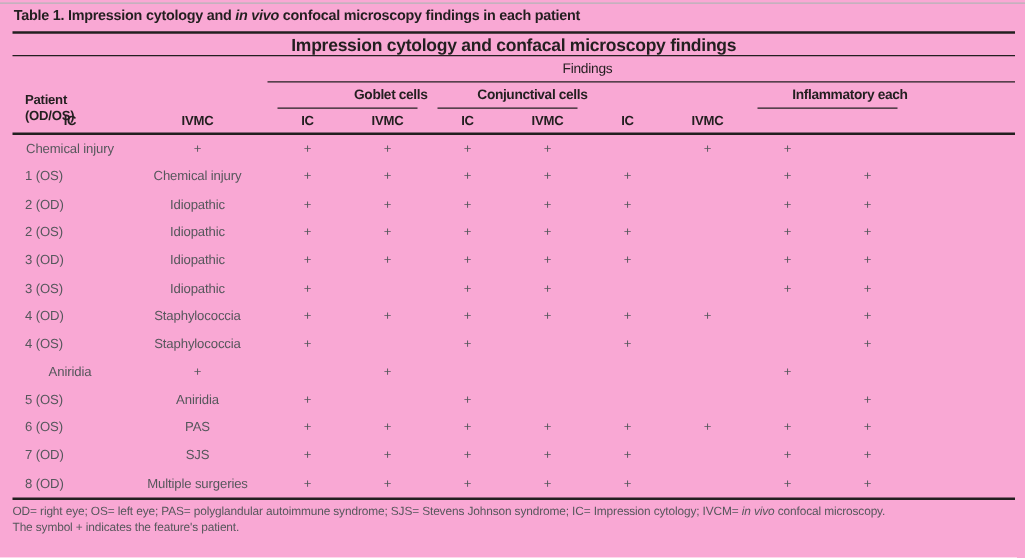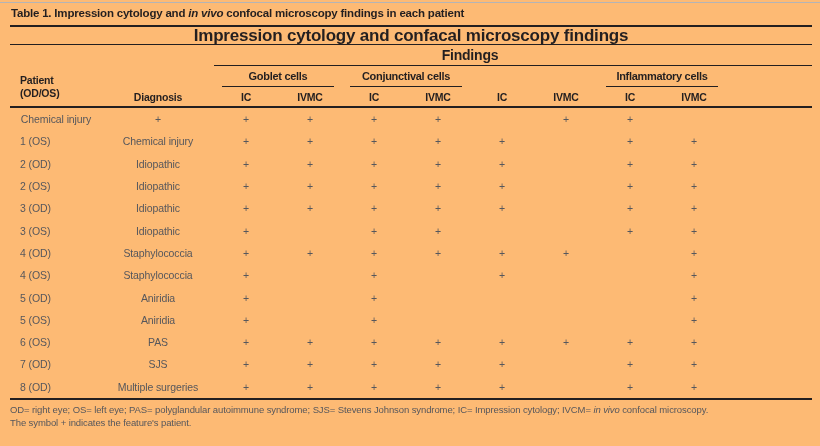--- a/index.html
+++ b/index.html
@@ -1,33 +1,33 @@
 <!DOCTYPE html>
 <html><head>
 <meta charset="utf-8">
 <style>
   html,body{margin:0;padding:0;background:#ffffff;}
   body{font-family:"Liberation Sans", sans-serif; -webkit-font-smoothing:antialiased;}
-  #root{position:relative;width:820px;height:446px;background:#fdba74;overflow:hidden;
+  #root{position:relative;width:820px;height:446px;background:#f9a8d4;overflow:hidden;
         --ink:#231f20; --body:#56575c; --topline:#b4b4b6;}
   .topline{position:absolute;left:0;right:0;top:2px;height:1px;background:var(--topline);}
   .title{position:absolute;left:11px;top:7px;font-size:11.5px;font-weight:bold;color:var(--ink);letter-spacing:-0.2px;white-space:nowrap;}
   .title .it{font-style:italic;}
   .tbl{position:absolute;left:10px;top:25px;width:802px;}
   .rule-thick{height:2px;background:var(--ink);}
   .rule-thin{height:1px;background:var(--ink);}
   .span-row{height:17px;display:flex;align-items:center;justify-content:center;
-            font-size:17px;font-weight:bold;color:var(--ink);letter-spacing:-0.2px;}
+            font-size:14px;font-weight:bold;color:var(--ink);letter-spacing:-0.2px;}
   .findings-row{height:20px;}
   .f-label{margin-left:204px;width:512px;height:20px;display:flex;align-items:center;justify-content:center;
-           font-size:14px;font-weight:bold;color:var(--ink);letter-spacing:-0.2px;text-align:right;}
+           font-size:11px;font-weight:normal;color:var(--ink);letter-spacing:-0.2px;text-align:right;}
   .rule-findings{margin-left:204px;height:1px;background:var(--ink);}
   .g{display:grid;grid-template-columns:92px 112px repeat(8,64px) 1fr;}
   .groups-row{height:21px;}
-  .group-cell{position:relative;display:flex;align-items:center;justify-content:center;
+  .group-cell{position:relative;display:flex;align-items:center;justify-content:flex-end;
               font-size:11px;font-weight:bold;color:var(--ink);letter-spacing:-0.3px;white-space:nowrap;padding-bottom:1px;}
   .group-cell .u{position:absolute;left:8px;right:8px;bottom:0;height:1.5px;background:var(--ink);}
   .gc1{grid-column:3 / span 2;} .gc2{grid-column:5 / span 2;}
   .gc3{grid-column:7 / span 2;} .gc4{grid-column:9 / span 2;}
   .subhdr-row{height:19px;}
   .subhdr-row .cell{display:flex;align-items:center;justify-content:center;
                     font-size:10.5px;font-weight:bold;color:var(--ink);letter-spacing:-0.2px;}
   .diag-hdr{grid-column:2;}
   .patient-hdr{position:absolute;left:10px;top:49px;font-size:10.5px;font-weight:bold;color:var(--ink);
                line-height:13px;letter-spacing:-0.2px;}
@@ -62,27 +62,26 @@
     <div class="g groups-row">
       <div class="group-cell gc1">
         <span>Goblet cells</span>
         <span class="u"></span>
       </div>
       <div class="group-cell gc2">
         <span>Conjunctival cells</span>
         <span class="u"></span>
       </div>
       <div class="group-cell gc4">
-        <span>Inflammatory cells</span>
+        <span>Inflammatory each</span>
         <span class="u"></span>
       </div>
     </div>
 
     <div class="g subhdr-row">
-      <div class="cell diag-hdr">Diagnosis</div>
       <div class="cell">IC</div>
       <div class="cell">IVMC</div>
       <div class="cell">IC</div>
       <div class="cell">IVMC</div>
       <div class="cell">IC</div>
       <div class="cell">IVMC</div>
       <div class="cell">IC</div>
       <div class="cell">IVMC</div>
     </div>
 
@@ -183,21 +182,20 @@
     <div class="cell">+</div>
     <div class="cell"></div>
     <div class="cell">+</div>
     <div class="cell"></div>
     <div class="cell">+</div>
     <div class="cell"></div>
     <div class="cell"></div>
     <div class="cell">+</div>
   </div>
         <div class="g data-row">
-    <div class="cell p-cell">5 (OD)</div>
     <div class="cell">Aniridia</div>
     <div class="cell">+</div>
     <div class="cell"></div>
     <div class="cell">+</div>
     <div class="cell"></div>
     <div class="cell"></div>
     <div class="cell"></div>
     <div class="cell"></div>
     <div class="cell">+</div>
   </div>

